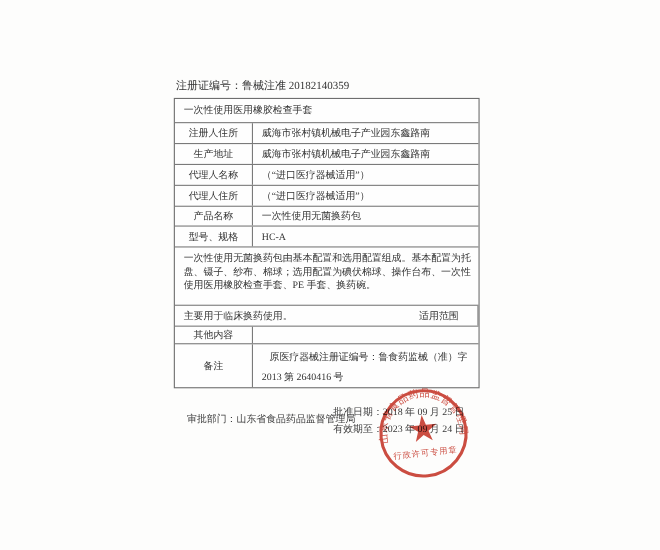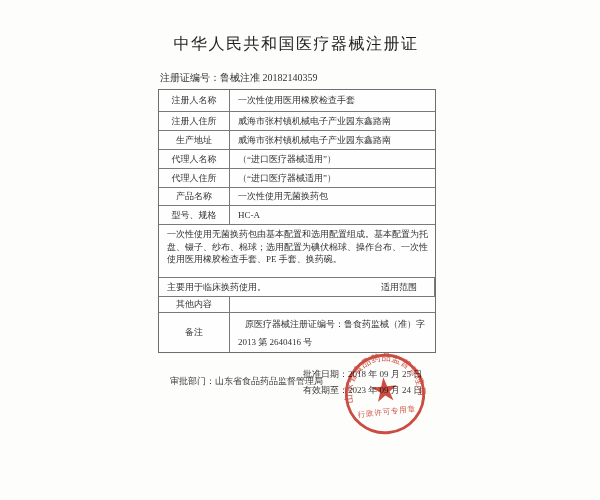--- a/index.html
+++ b/index.html
@@ -45,27 +45,25 @@
     position:absolute; left:341px; top:350px; width:88px; height:88px;
     mix-blend-mode:multiply; opacity:0.88; transform:rotate(-6deg);
     pointer-events:none;
   }
 </style>
 </head>
 <body>
 
 <div class="page">
 
-  <div class="doc-title">中华人民共和国医疗器械注册证</div>
 
   <div class="cert-line"><span>注册证编号：</span><span>鲁械注准 20182140359</span></div>
 
   <div class="reg-table">
     <div class="row" style="height:21px">
-      <div class="cell label">注册人名称</div>
       <div class="cell value">一次性使用医用橡胶检查手套</div>
     </div>
     <div class="row" style="height:18px">
       <div class="cell label">注册人住所</div>
       <div class="cell value">威海市张村镇机械电子产业园东鑫路南</div>
     </div>
     <div class="row" style="height:18px">
       <div class="cell label">生产地址</div>
       <div class="cell value">威海市张村镇机械电子产业园东鑫路南</div>
     </div>

